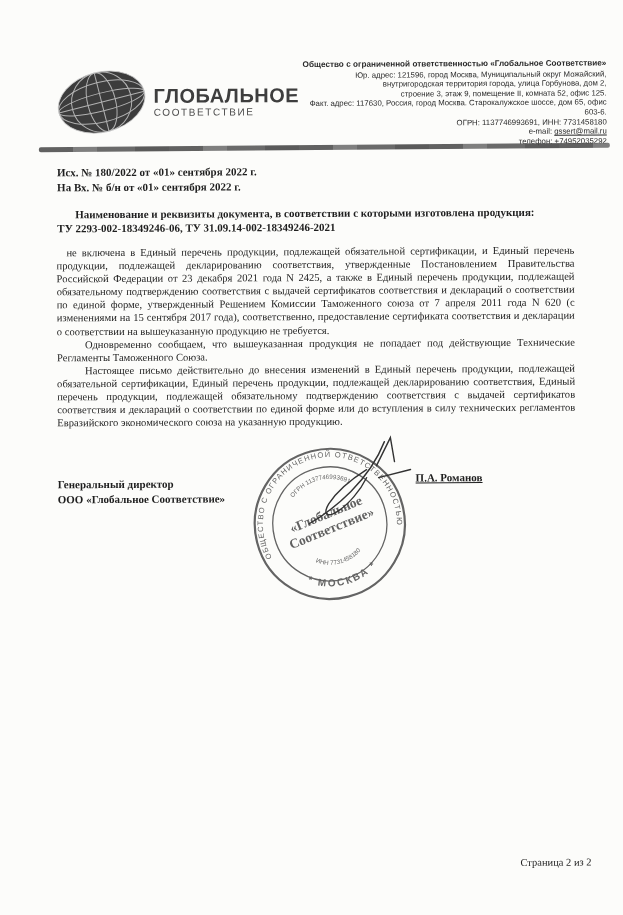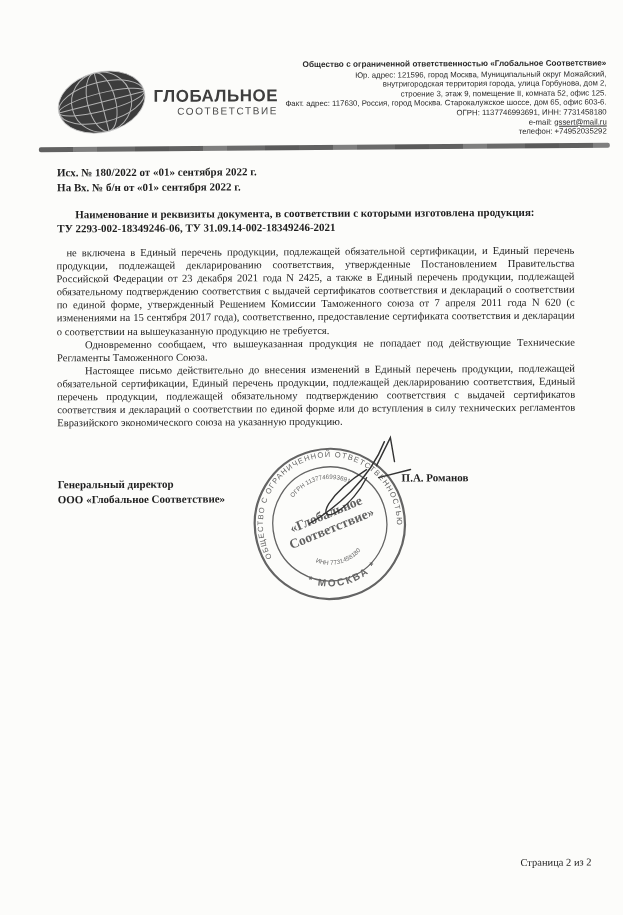--- a/index.html
+++ b/index.html
@@ -7,22 +7,22 @@
     position:relative;width:623px;height:915px;overflow:hidden;
     background:#fcfcfa;color:#1f1f1f;
     font-family:"Liberation Serif", serif;
   }
   .skew{position:absolute;inset:0;transform:rotate(-0.3deg);transform-origin:50% 40%;}
 
   
   .letterhead{position:absolute;top:60px;left:57px;right:15px;display:flex;align-items:flex-start;}
   .logo{display:flex;align-items:center;gap:6px;margin-top:8px;}
   .logo-text{line-height:1;color:#3e3e3e;font-family:"Liberation Sans",sans-serif;}
-  .logo-title{font-size:17px;font-weight:bold;letter-spacing:.5px;}
-  .logo-sub{font-size:10px;letter-spacing:1.6px;margin-top:2px;color:#4a4a4a;text-align:right;}
+  .logo-title{font-size:20px;font-weight:bold;letter-spacing:.5px;}
+  .logo-sub{font-size:10px;letter-spacing:1.6px;margin-top:2px;color:#4a4a4a;}
   .addr{margin-left:auto;text-align:right;font-family:"Liberation Sans",sans-serif;
         font-size:7.8px;line-height:9.6px;color:#2a2a2a;}
   .addr .company{font-weight:bold;font-size:8.2px;margin-bottom:1px;}
   .addr .email u{}
   .divider{position:absolute;top:145px;left:40px;right:12px;height:5px;border-radius:2px;
     background:repeating-linear-gradient(90deg,#4c4c4c 0 34px,#6e6e6e 34px 58px,#565656 58px 96px,#444 96px 130px);
     transform:rotate(-0.15deg);opacity:.88;}
 
   
   .refs{position:absolute;top:164px;left:58px;font-weight:bold;font-size:11px;line-height:15px;}
@@ -30,21 +30,21 @@
   .subject .l1{text-indent:18px;}
 
   
   .body-text{position:absolute;top:245px;left:57px;right:48px;font-size:10.6px;line-height:13.1px;text-align:justify;}
   .body-text p{margin:0;}
   .p-first{text-indent:10px;}
   .p-indent{text-indent:28px;}
 
   
   .sig{position:absolute;top:476px;left:57px;right:48px;font-weight:bold;font-size:11px;line-height:15px;}
-  .sig-name{position:absolute;left:344px;top:-5px;white-space:nowrap;}
+  .sig-name{position:absolute;left:358px;top:-5px;white-space:nowrap;text-decoration:underline;}
 
   
   .stamp{position:absolute;top:444px;left:249px;width:160px;height:160px;
          transform:rotate(-14deg);opacity:.85;}
   .stamp text{fill:#4a4a4a;font-family:"Liberation Sans",sans-serif;}
   .stamp .center-t{font-family:"Liberation Serif",serif;fill:#474747;}
   .autograph{position:absolute;top:428px;left:280px;width:150px;height:110px;}
   .autograph path{stroke:#333;stroke-width:1.4;fill:none;stroke-linecap:round;}
 
   

